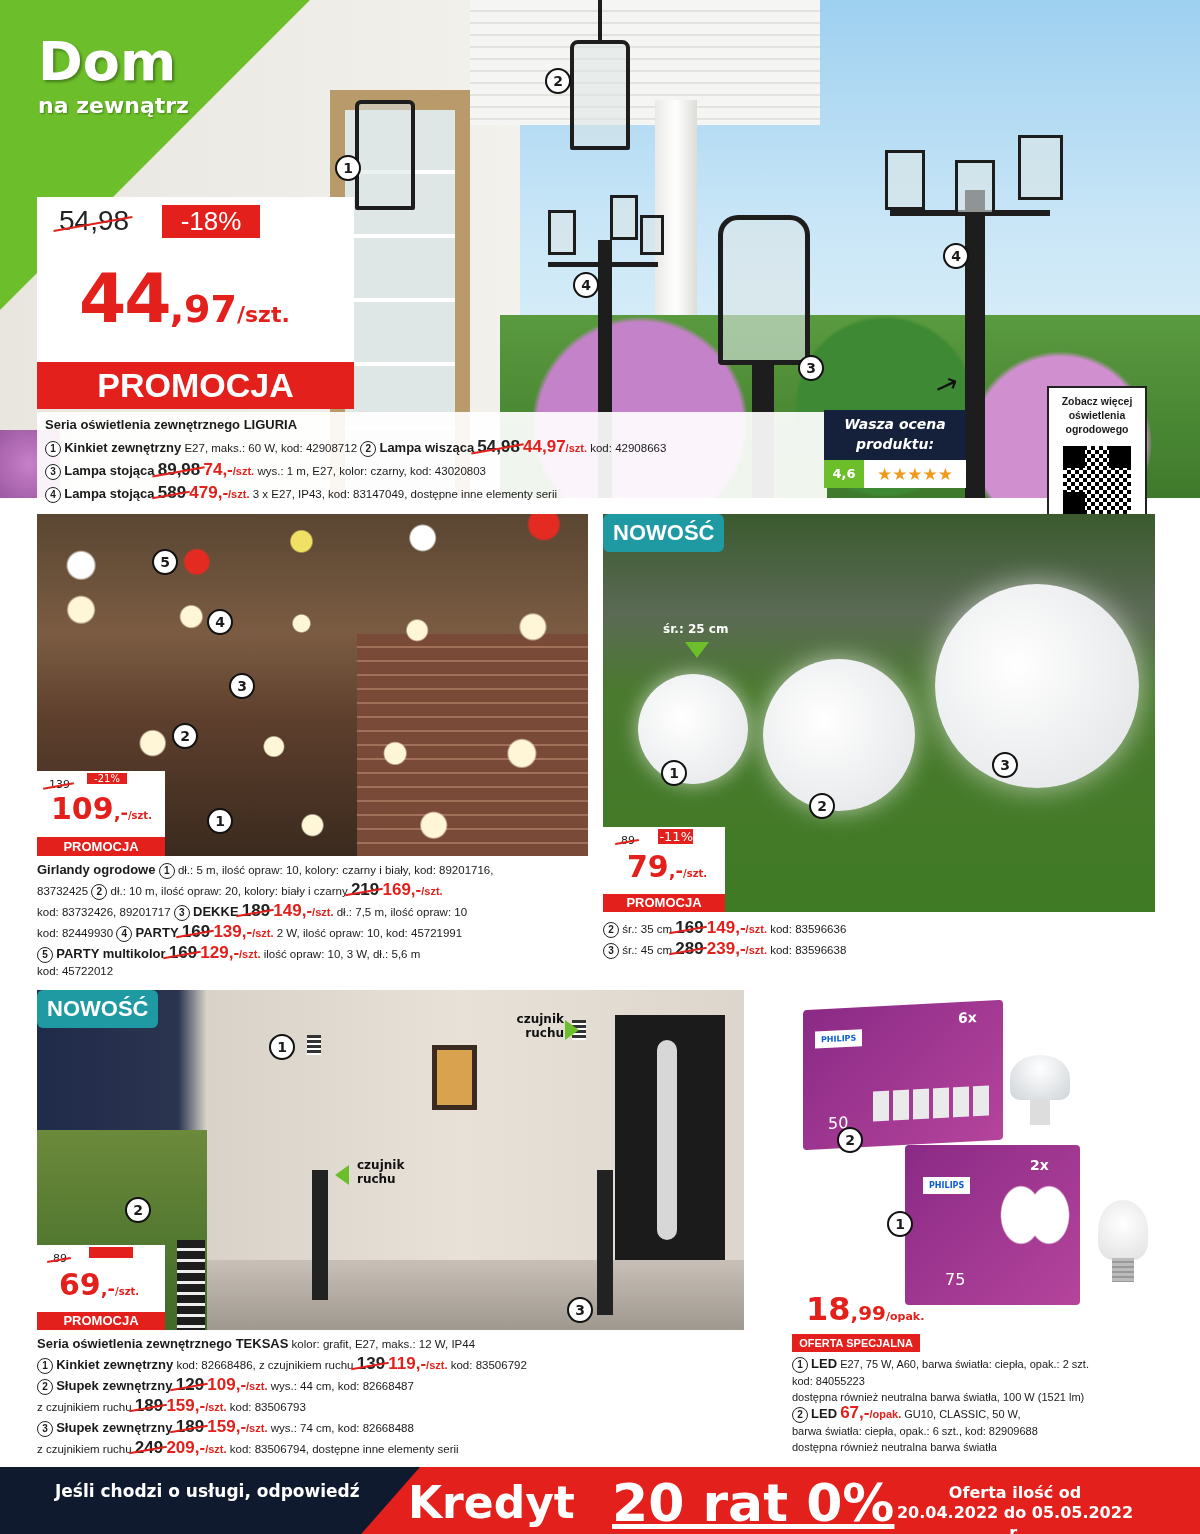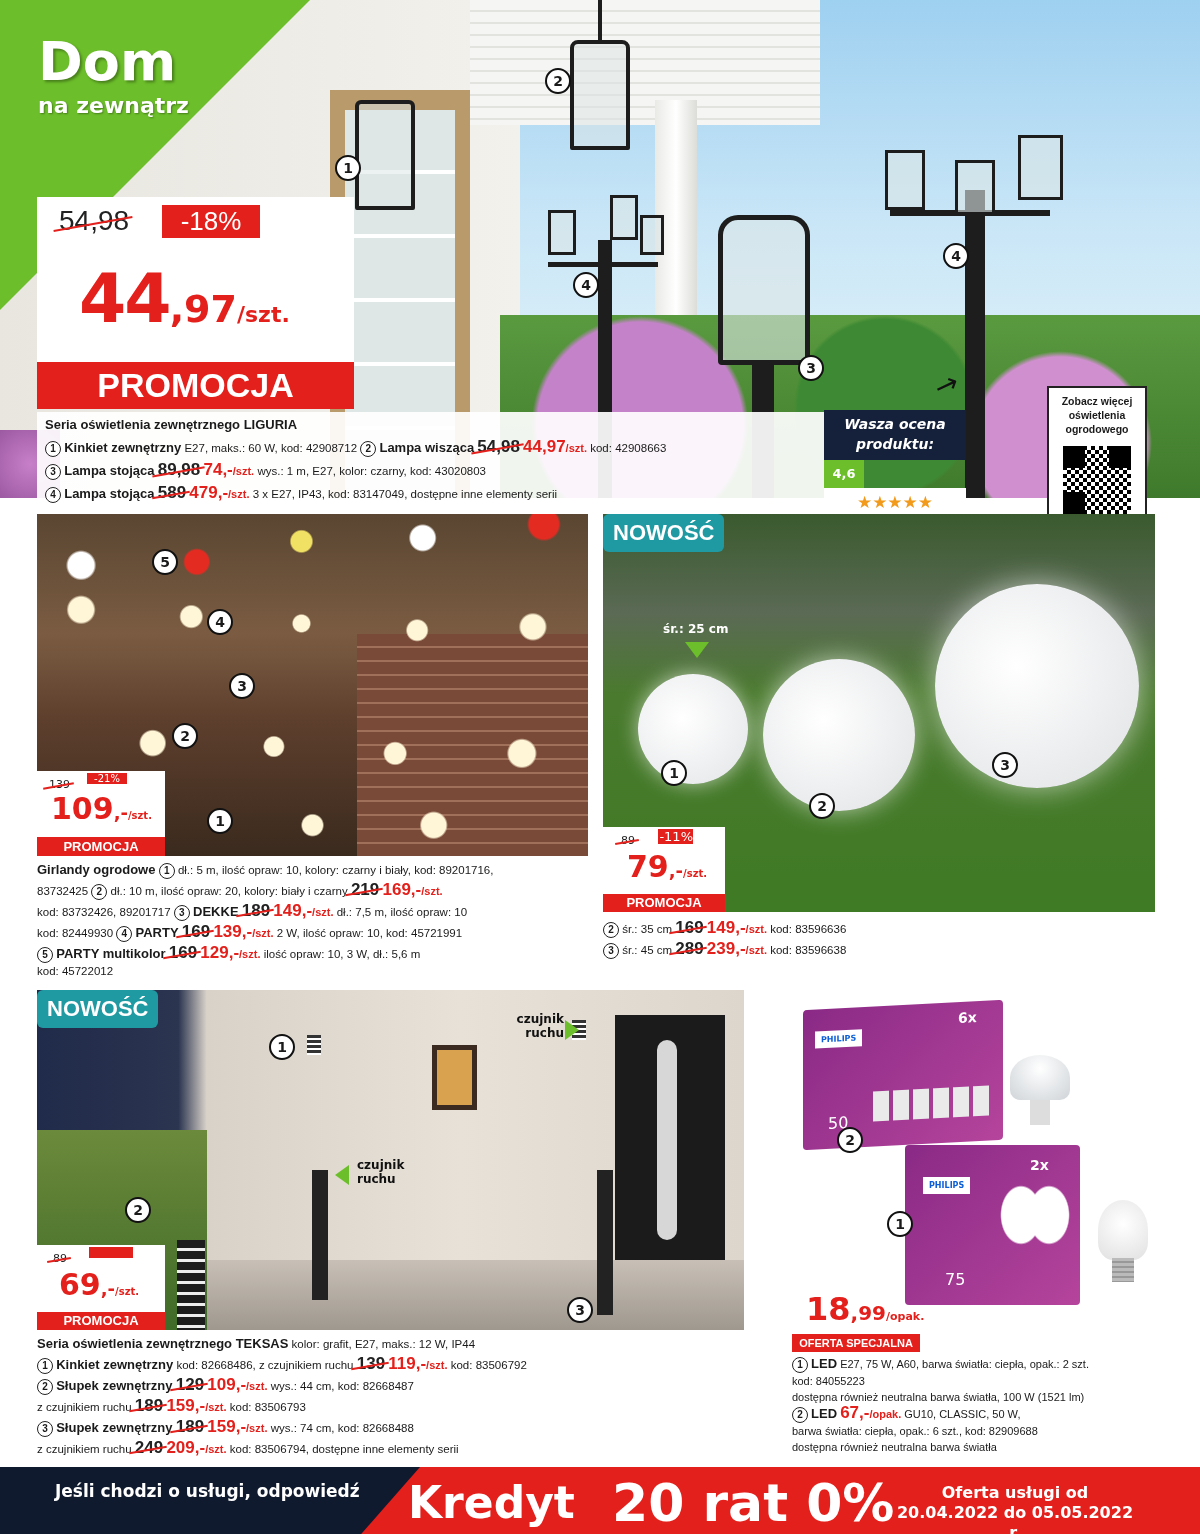--- a/index.html
+++ b/index.html
@@ -83,21 +83,21 @@
     <span class="old p-old">89,98</span> <span class="p-new">74,-</span><span class="unit">/szt.</span> <span>wys.: 1 m, E27, kolor: czarny, kod: 43020803</span>
   </div>
   <div>
     <span class="num">4</span> <b>Lampa stojąca</b>
     <span class="old p-old">589</span> <span class="p-new">479,-</span><span class="unit">/szt.</span> <span>3 x E27, IP43, kod: 83147049, dostępne inne elementy serii</span>
   </div>
 </div>
 
 <div class="abs" style="left:824px;top:410px;width:142px;height:78px;">
   <div style="background:#15213a;color:#fff;font-style:italic;font-weight:bold;font-size:14px;text-align:center;height:50px;padding:4px 12px;line-height:20px;font-family:'DejaVu Sans',sans-serif;">Wasza ocena produktu:</div>
-  <div style="display:flex;height:28px;flex-direction:column;">
+  <div style="display:flex;height:28px;">
     <div style="background:#6cbf2a;color:#fff;font-weight:bold;font-size:13px;width:40px;text-align:center;line-height:28px;">4,6</div>
     <div style="background:#fff;color:#f29a1b;font-size:17px;flex:1;text-align:center;line-height:28px;">★★★★★</div>
   </div>
 </div>
 <div class="abs" style="left:935px;top:368px;font-size:28px;color:#111;transform:rotate(20deg);">↗</div>
 
 <div class="abs" style="left:1047px;top:338px;width:100px;height:148px;background:#fff;border:2px solid #222;padding:6px;margin-top:48px;">
   <div style="font-size:10.5px;font-weight:bold;text-align:center;line-height:14px;font-family:'Liberation Sans',sans-serif;">Zobacz więcej oświetlenia ogrodowego</div>
   <div style="margin:8px auto 0;width:72px;height:72px;background:
     linear-gradient(#000,#000) 0 0/22px 22px no-repeat,
@@ -240,18 +240,18 @@
   <div>barwa światła: ciepła, opak.: 6 szt., kod: 82909688</div>
   <div>dostępna również neutralna barwa światła</div>
 </div>
 
 <div class="abs" style="left:0;top:1467px;width:1200px;height:67px;background:#e3201b;">
   <div class="abs" style="left:0;top:0;width:420px;height:67px;background:#0f1a2e;clip-path:polygon(0 0,100% 0,86% 100%,0 100%);"></div>
   <div class="abs" style="left:55px;top:12px;color:#fff;font-weight:bold;font-family:'DejaVu Sans',sans-serif;font-size:17px;line-height:24px;">
     <div>Jeśli chodzi o usługi, odpowiedź</div>
   </div>
   <div class="abs" style="left:408px;top:10px;color:#fff;font-weight:bold;font-size:44px;font-family:'DejaVu Sans',sans-serif;">Kredyt</div>
-  <div class="abs" style="left:612px;top:6px;color:#fff;font-weight:bold;font-size:52px;font-family:'DejaVu Sans',sans-serif;white-space:nowrap;">20 rat 0%</div>
+  <div class="abs" style="left:612px;top:6px;color:#fff;font-weight:bold;font-size:52px;font-family:'DejaVu Sans',sans-serif;white-space:nowrap;text-decoration:underline;">20 rat 0%</div>
   <div class="abs" style="left:890px;top:16px;width:250px;color:#fff;font-weight:bold;font-size:16px;text-align:center;line-height:20px;font-family:'DejaVu Sans',sans-serif;">
-    <div>Oferta usługi od</div>
+    <div>Oferta ilość od</div>
     <div>20.04.2022 do 05.05.2022 r.</div>
   </div>
 </div>
 
 </body></html>

